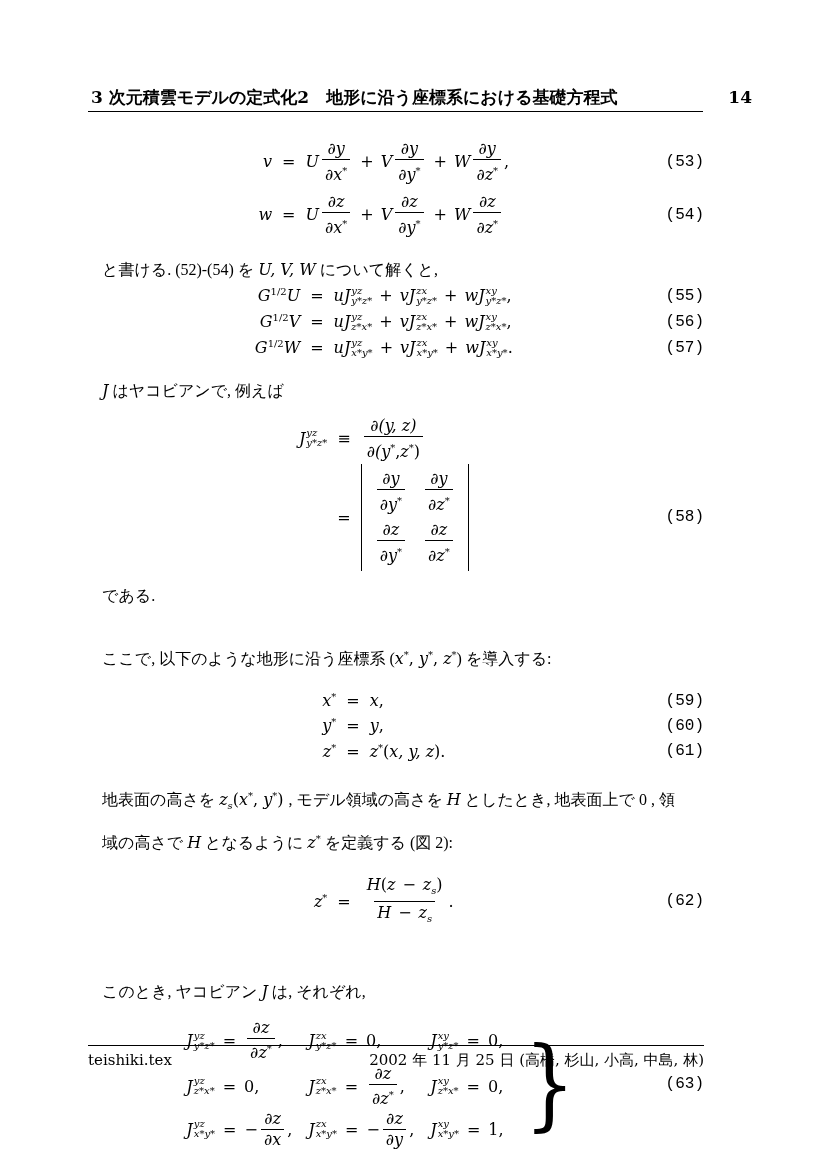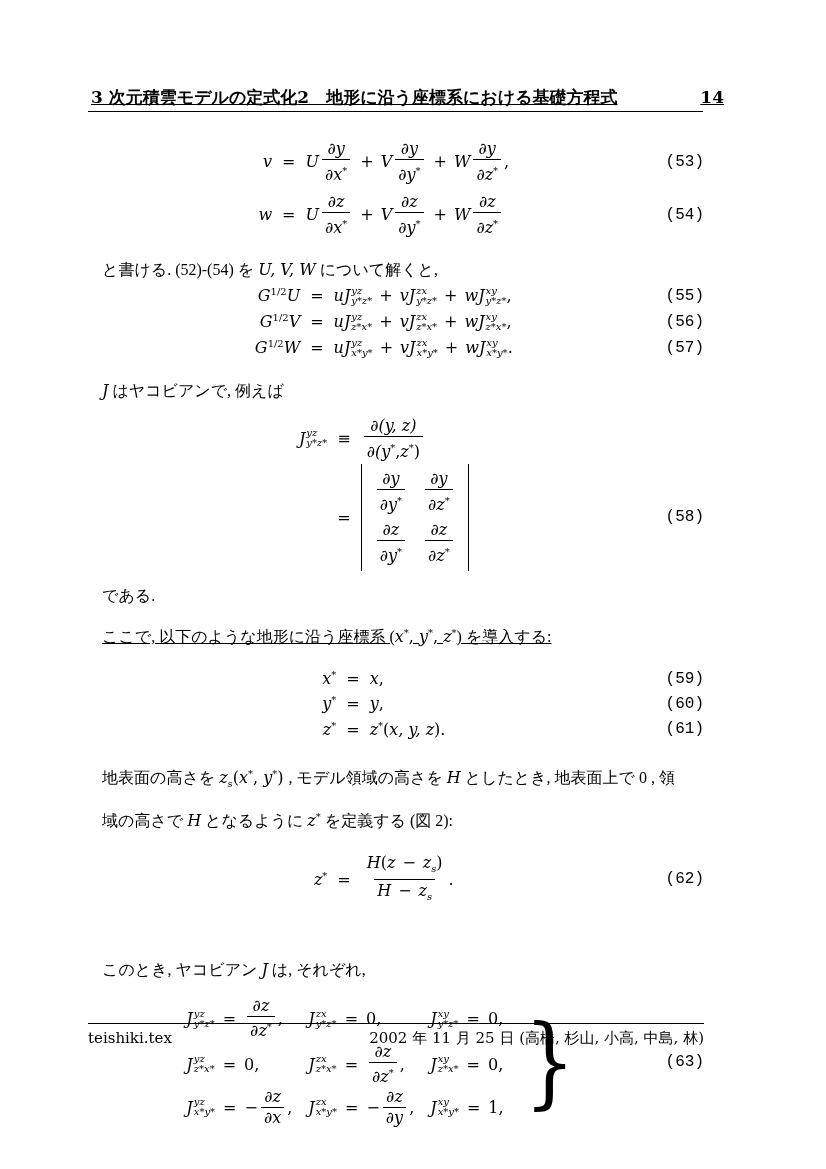--- a/index.html
+++ b/index.html
@@ -1,21 +1,21 @@
 <!DOCTYPE html>
 <html><head>
 <meta charset="utf-8">
 <style>
   html,body{margin:0;padding:0;background:#ffffff;}
   .page{position:relative;width:826px;height:1169px;background:#ffffff;color:#000;overflow:hidden;
         font-family:"DejaVu Serif","Liberation Serif",serif;font-size:16px;}
 
   
-  .header{display:flex;align-items:baseline;padding:87px 102px 0 91px;
-          font-weight:bold;font-size:17px;line-height:20px;text-decoration:underline;}
+  .header{display:flex;align-items:baseline;padding:87px 74px 0 91px;
+          font-weight:bold;font-size:17px;line-height:20px;}
   .hsec{}
   .hpage{margin-left:auto;}
   .hrule{height:1px;background:#000;margin:4px 123px 0 88px;}
 
   
   main{display:block;padding:0 122px 0 102px;}
 
   .para{font-size:16px;line-height:33px;}
   .pline{display:block;}
   .jp{font-family:"Liberation Serif","DejaVu Serif",serif;}
@@ -61,30 +61,30 @@
   .brace{font-size:100px;font-family:"DejaVu Serif",serif;line-height:1;margin-left:14px;
          transform:scaleX(0.8);display:inline-block;}
 
   
   #b-g1{margin-top:26px;row-gap:6px;}
   #b-p1{margin-top:14px;}
   #b-g2{margin-top:0;row-gap:6px;}
   #b-p2{margin-top:16px;}
   #b-g3{margin-top:8px;row-gap:2px;}
   #b-p3{margin-top:8px;}
-  #b-p4{margin-top:4px;text-decoration:underline;}
+  #b-p4{margin-top:26px;}
   #b-g4{margin-top:16px;row-gap:6px;}
   #b-p5{margin-top:18px;}
   #b-g5{margin-top:14px;}
   #b-p6{margin-top:46px;}
   #b-g6{margin-top:10px;row-gap:0;}
   #b-g6 .fnum,#b-g6 .fden{line-height:20px;}
 
   
-  .footer{position:absolute;left:88px;right:122px;top:1023px;}
+  .footer{position:absolute;left:88px;right:122px;top:1045px;}
   .frule{height:1px;background:#000;}
   .frow{display:flex;justify-content:space-between;margin-top:5px;font-size:15px;}
 </style>
 </head>
 <body>
 
 <div class="page">
 
   <div class="header">
     <span>3 次元積雲モデルの定式化</span>

